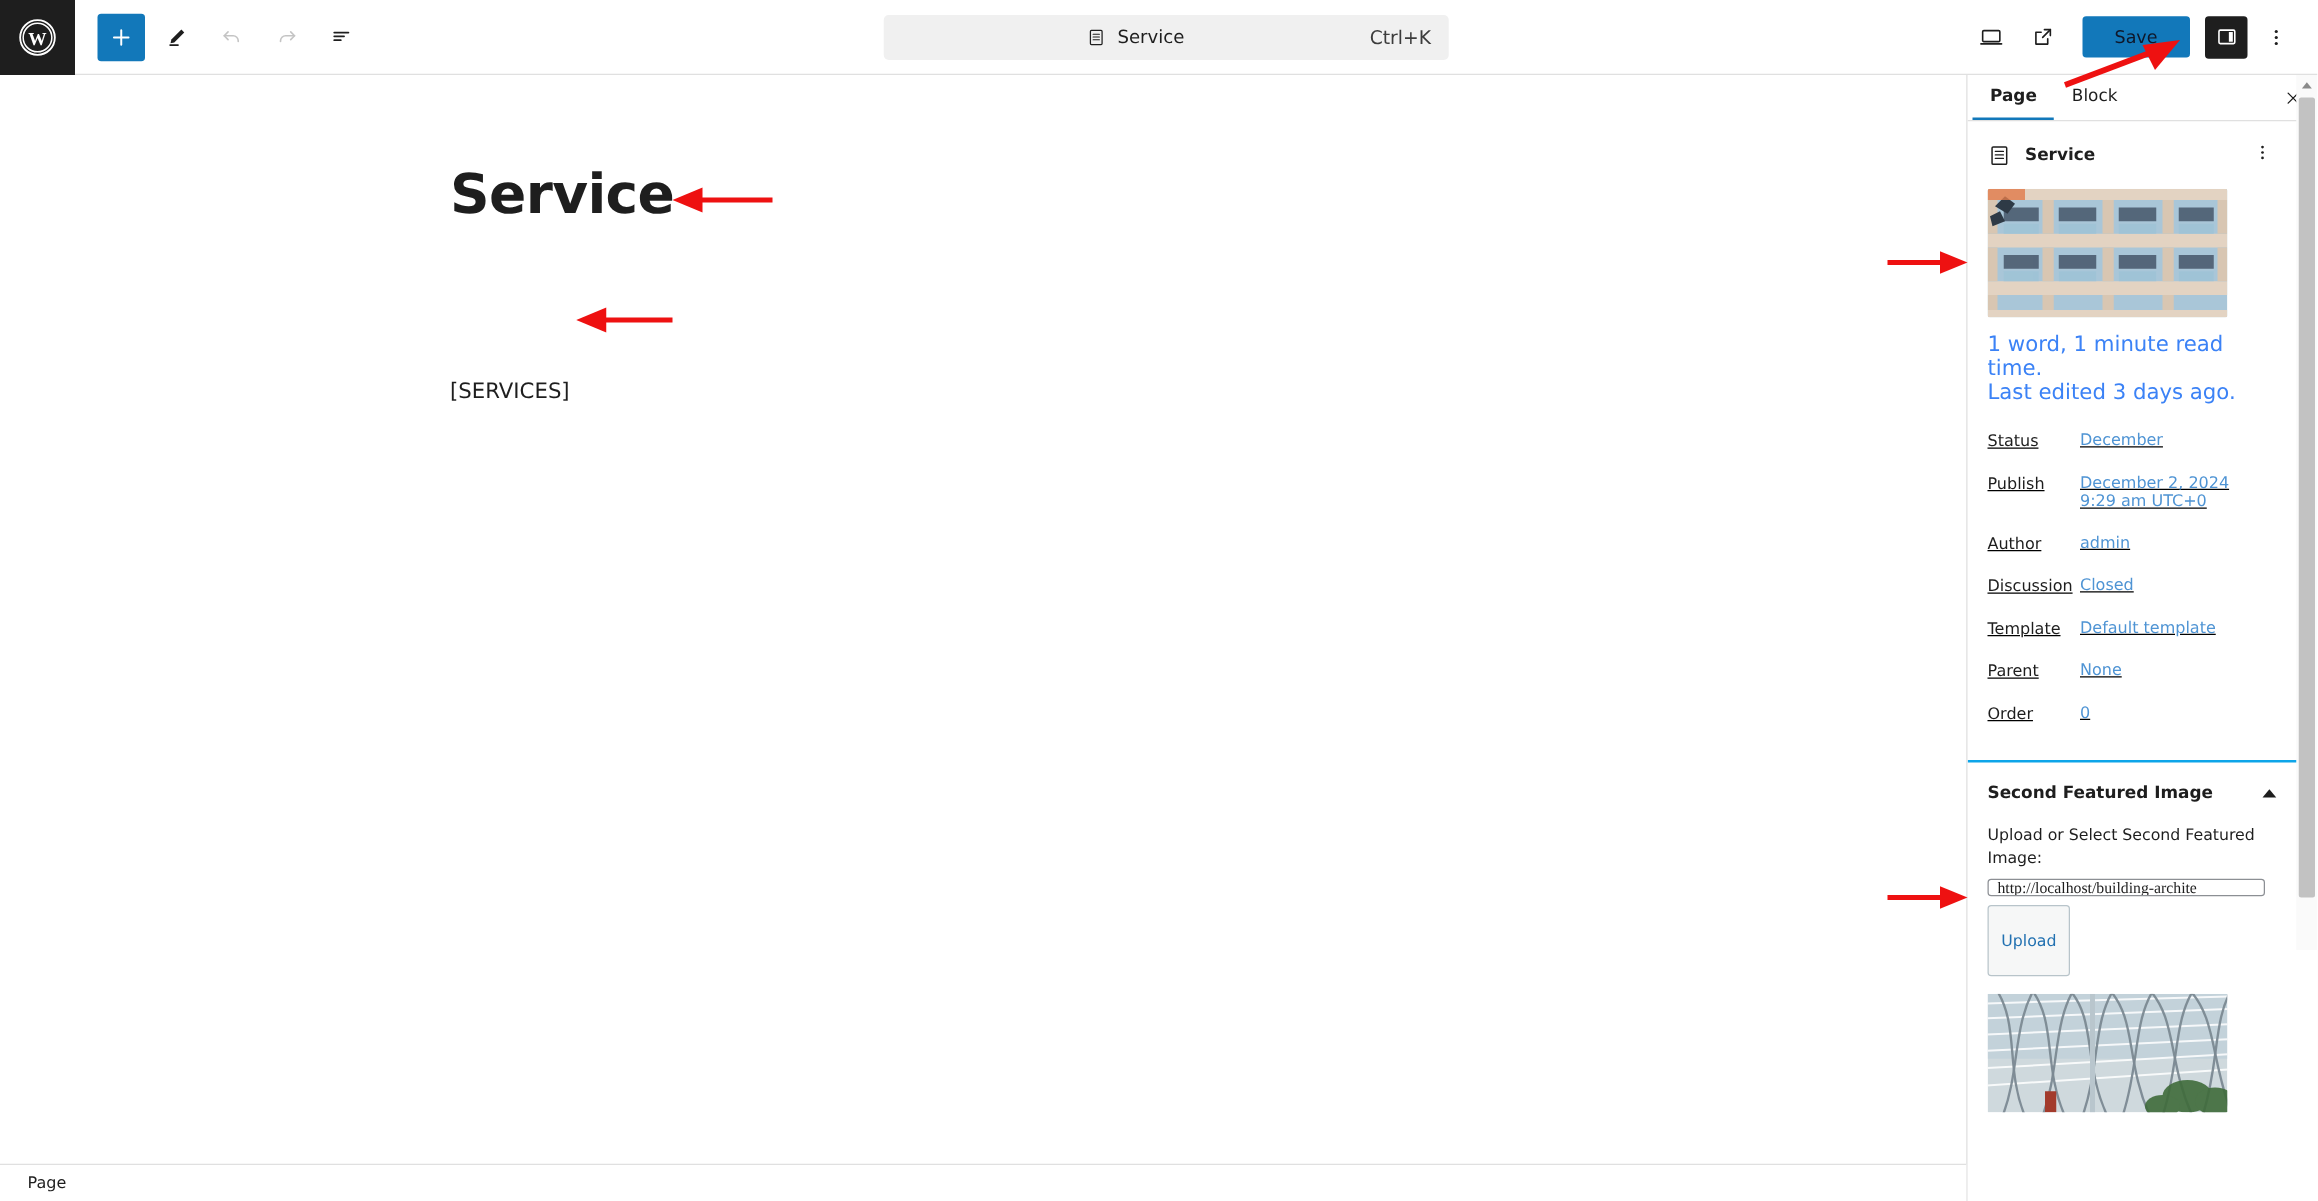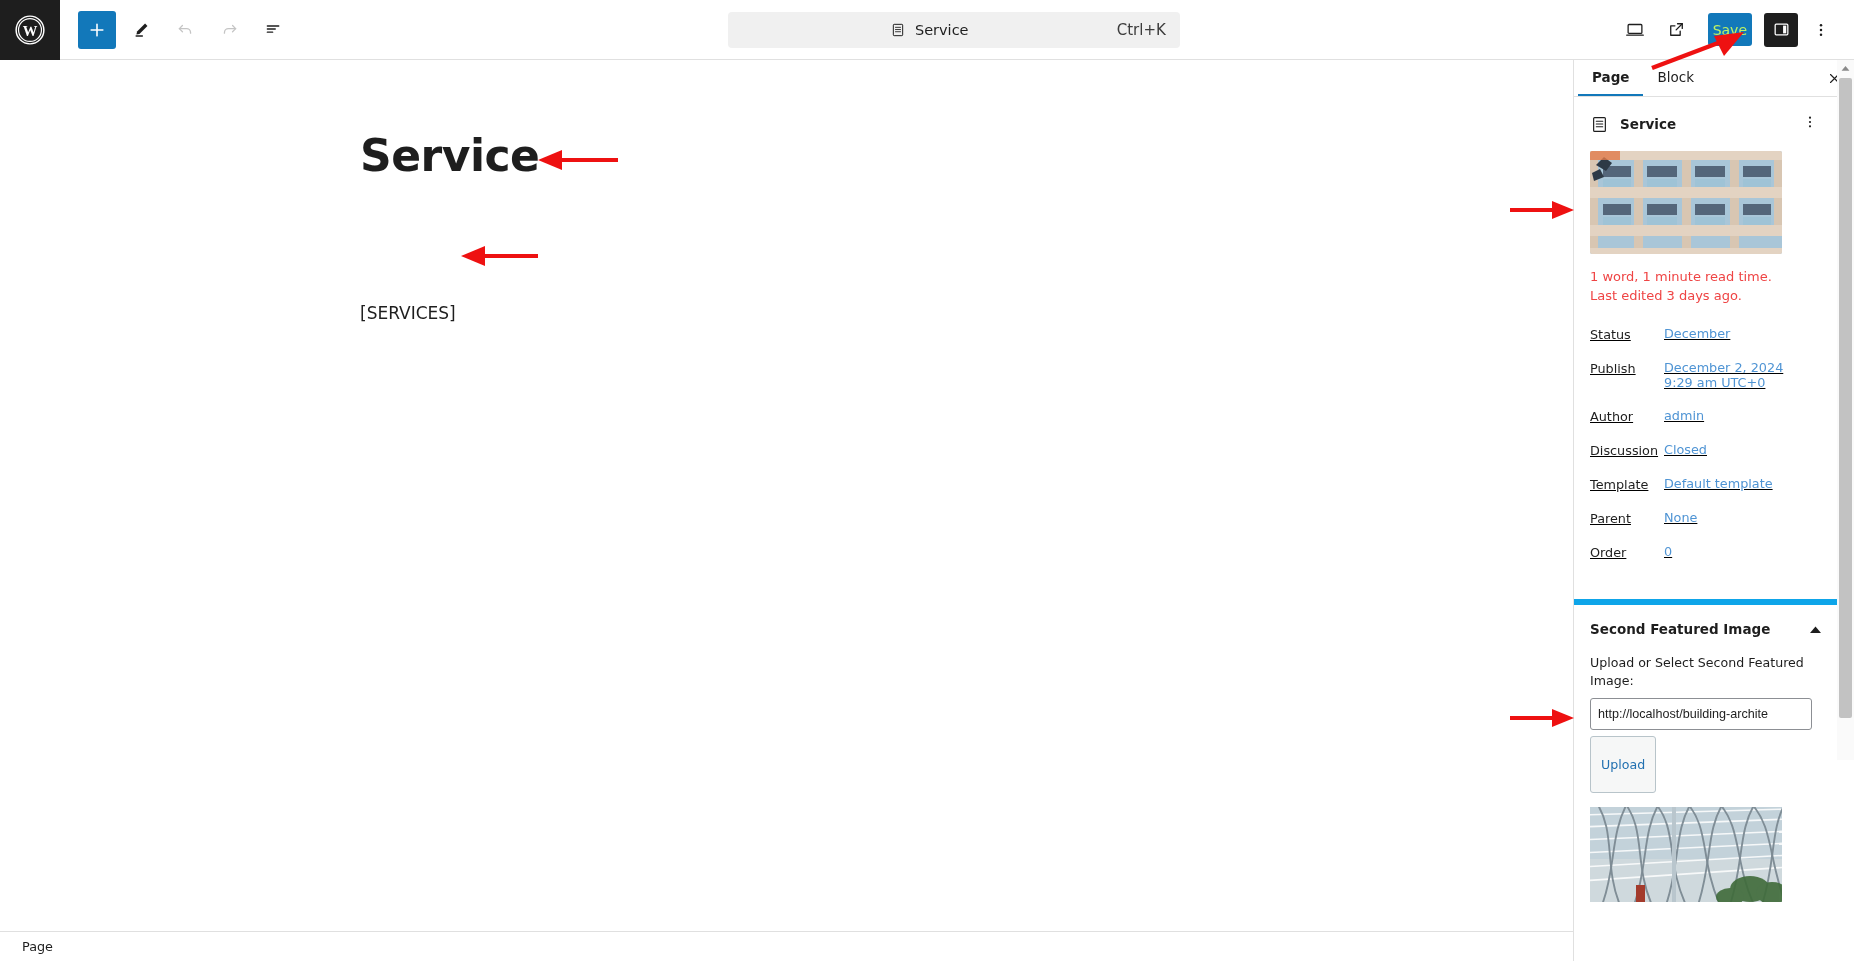--- a/index.html
+++ b/index.html
@@ -36,22 +36,22 @@
     position: relative;
   }
   .cmdbar .cmd-center {
     flex: 1; display: flex; align-items: center; justify-content: center; gap: 9px;
   }
   .cmdbar .cmd-title { font-size: 14.5px; color: #1e1e1e; }
   .cmdbar .cmd-shortcut { font-size: 15px; color: #3c3c3c; flex: none; }
 
   .tb-right { display: flex; align-items: center; gap: 4px; padding-right: 14px; flex: none; }
   .save-btn {
-    background: #1278ba; color: #bef264; border: none; border-radius: 3px;
-    height: 33px; padding: 0 5px; font-size: 14px; cursor: pointer;
+    background: #1278ba; color: #0f172a; border: none; border-radius: 3px;
+    height: 33px; padding: 0 26px; font-size: 14px; cursor: pointer;
     font-family: inherit; margin: 0 8px;
   }
   .sidebar-toggle {
     width: 34px; height: 34px; background: #1e1e1e; border-radius: 3px;
     display: flex; align-items: center; justify-content: center; cursor: pointer;
   }
 
   
   .canvas {
     position: absolute; top: 60px; left: 0; width: 1573px; height: 871px;
@@ -105,36 +105,36 @@
     padding: 14px 14px 12px 16px;
   }
   .sb-docrow .label { font-size: 13.5px; font-weight: 600; color: #1e1e1e; }
   .sb-docrow .menu { margin-left: auto; cursor: pointer; padding: 2px 5px; }
 
   .featured-img {
     margin: 2px 16px 0 16px; width: 192px; height: 103px;
     border-radius: 2px; overflow: hidden; position: relative;
   }
   .meta-lines { padding: 13px 16px 6px 16px; }
-  .meta-lines div { font-size: 13px; color: #ef4444; line-height: 19px; }
+  .meta-lines div { font-size: 17px; color: #3b82f6; line-height: 19px; }
 
   .sb-fields { padding: 6px 16px 10px 16px; }
   .sb-field { display: flex; align-items: flex-start; padding: 9px 0; text-decoration: underline; }
   .sb-field .k { width: 74px; flex: none; font-size: 12.8px; color: #1e1e1e; padding-top: 1px; }
   .sb-field .v { font-size: 12.8px; color: #4f94d4; cursor: pointer; line-height: 15px; }
 
-  .sb-section { border-top: 6px solid #0ea5e9; padding: 14px 16px 8px 16px; margin-top: 20px; }
+  .sb-section { border-top: 2px solid #0ea5e9; padding: 14px 16px 8px 16px; margin-top: 10px; }
   .sb-section-head { display: flex; align-items: center; }
   .sb-section-head .t { font-size: 13.5px; font-weight: 700; color: #1e1e1e; }
   .sb-section-head .caret { margin-left: auto; cursor: pointer; color: #1e1e1e; }
   .sb-section .hint { font-size: 12.6px; color: #1e1e1e; line-height: 18px; margin-top: 16px; }
   .url-input {
-    margin-top: 8px; width: 222px; height: 32px; border: 1px solid #8c8f94;
+    margin-top: 8px; width: 222px; height: 14px; border: 1px solid #8c8f94;
     border-radius: 3px; padding: 0 7px; font-size: 12.6px; color: #1e1e1e;
-    font-family: Liberation Sans, sans-serif; background: #fff;
+    font-family: Liberation Serif, serif; background: #fff;
   }
   .upload-btn {
     margin-top: 6px; background: #f6f7f7; border: 1px solid #b8c4ca;
     border-radius: 3px; color: #2271b1; font-size: 12.6px;
     padding: 20px 10px; cursor: pointer; font-family: inherit;
   }
   .second-img {
     margin-top: 14px; width: 192px; height: 95px; overflow: hidden; position: relative;
   }
 

